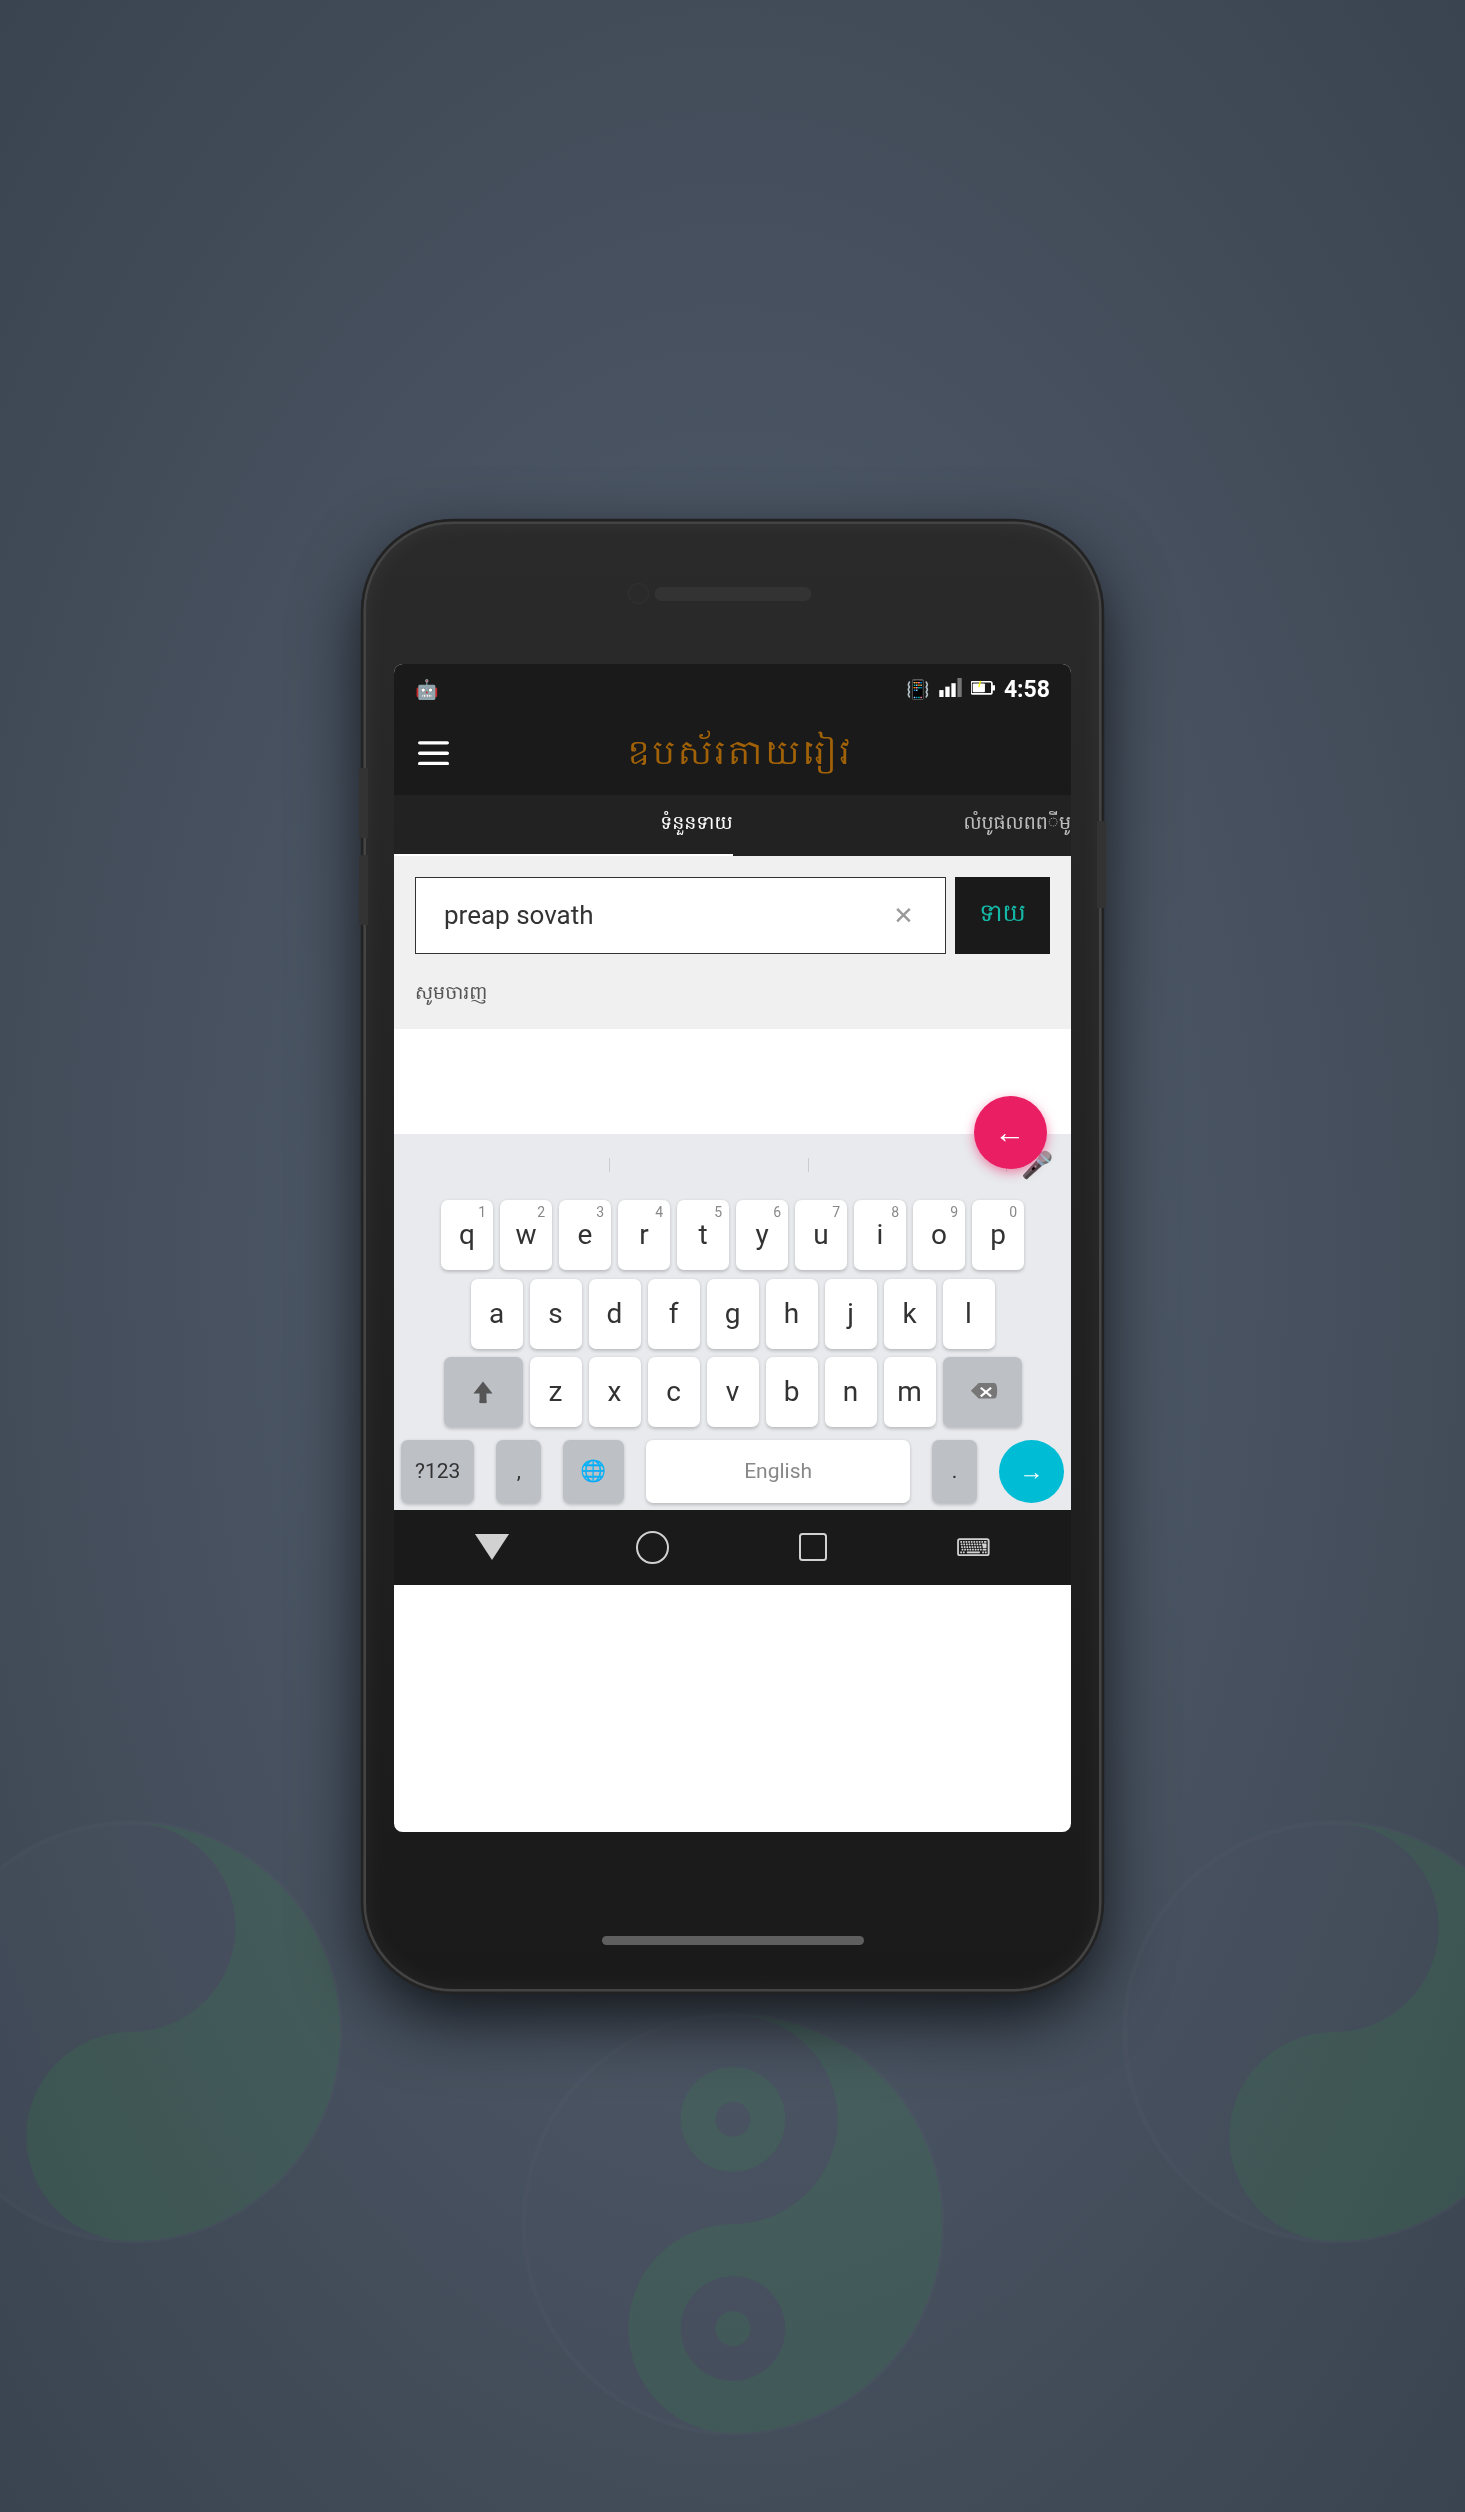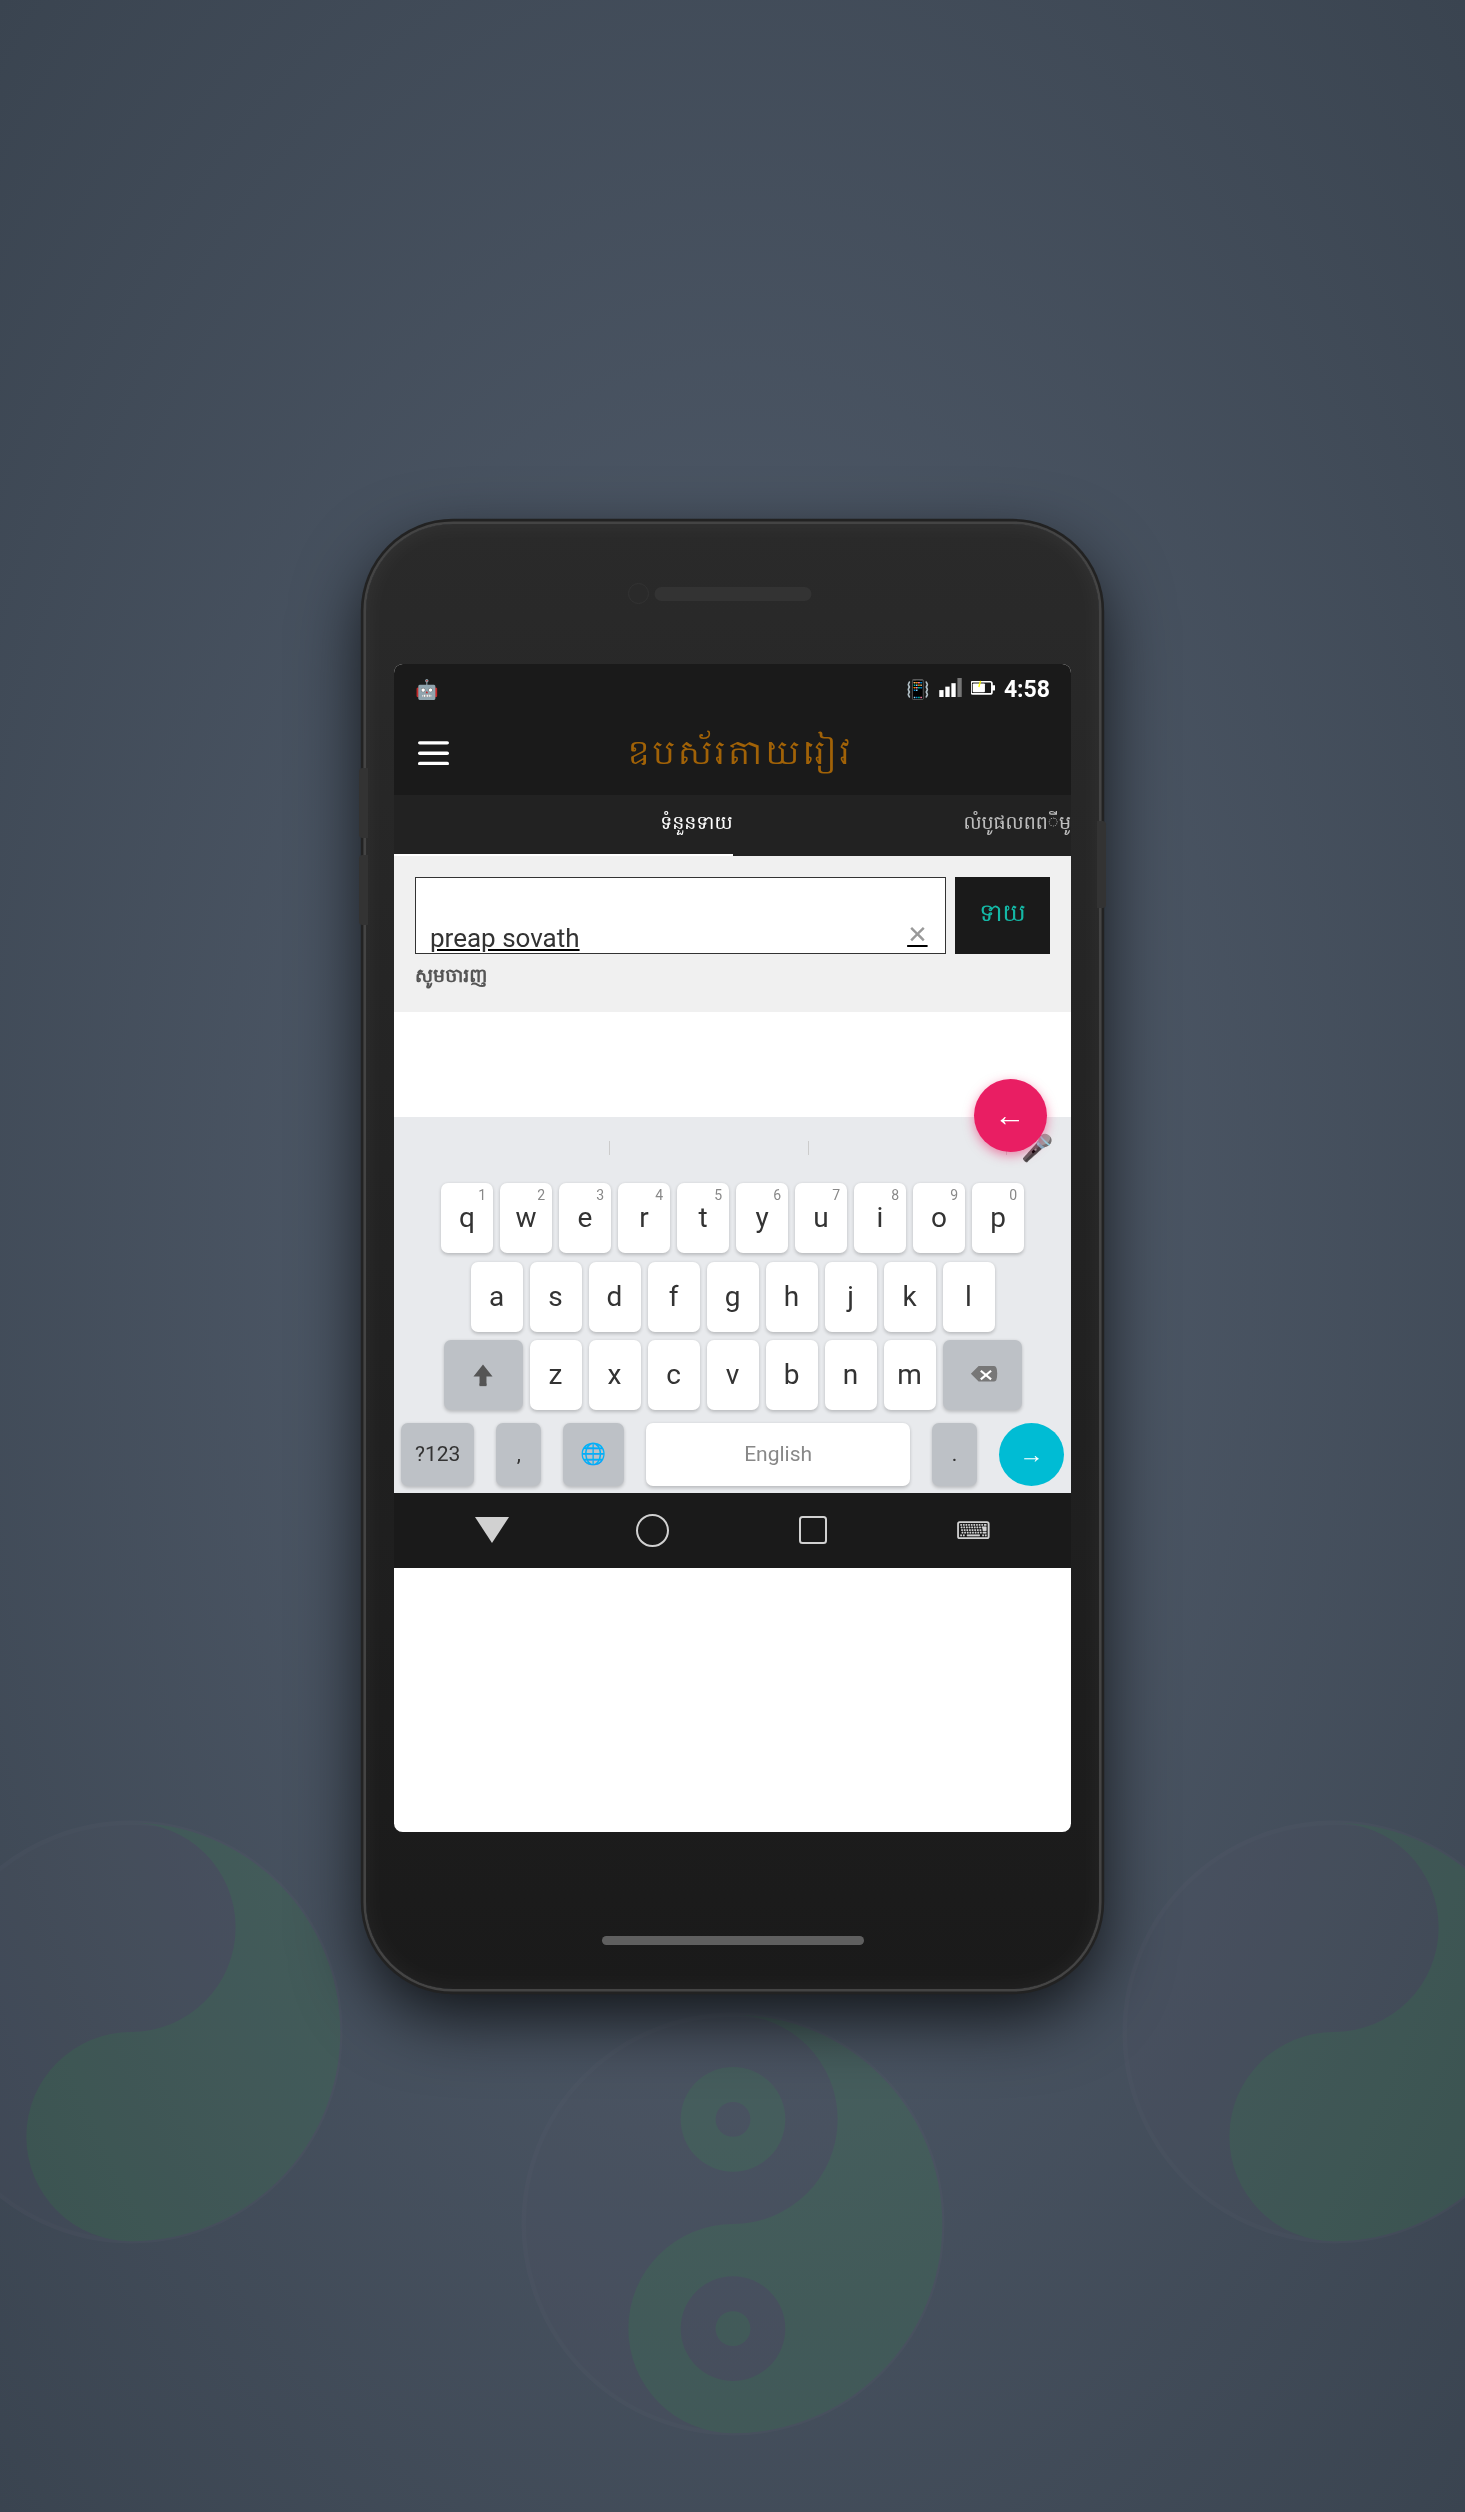--- a/index.html
+++ b/index.html
@@ -167,24 +167,23 @@
     .search-row {
       display: flex;
       gap: 8.7px;
     }
 
     .search-input-wrapper {
       flex: 1;
       background: white;
       border: 1.7px solid #333;
       display: flex;
-      align-items: flex-end;
-      padding: 0 14px;
+      align-items: center;
+      padding: 0 28px;
       height: 77px;
-      text-decoration: underline;
     }
 
     .search-input-text {
       flex: 1;
       font-size: 26px;
       color: #333;
     }
 
     .clear-btn {
       color: #999;
@@ -199,25 +198,24 @@
       padding: 0 24.4px;
       height: 77px;
       font-size: 24.4px;
       font-family: serif;
       display: flex;
       align-items: center;
       cursor: pointer;
     }
 
     .hint-text {
-      margin-top: 9px;
+      margin-top: 26px;
       font-size: 19px;
       color: #555;
       font-family: serif;
-      font-weight: bold;
     }
 
     
     .back-fab {
       position: absolute;
       right: 24.4px;
       bottom: -140px;
       width: 73px;
       height: 73px;
       border-radius: 50%;

